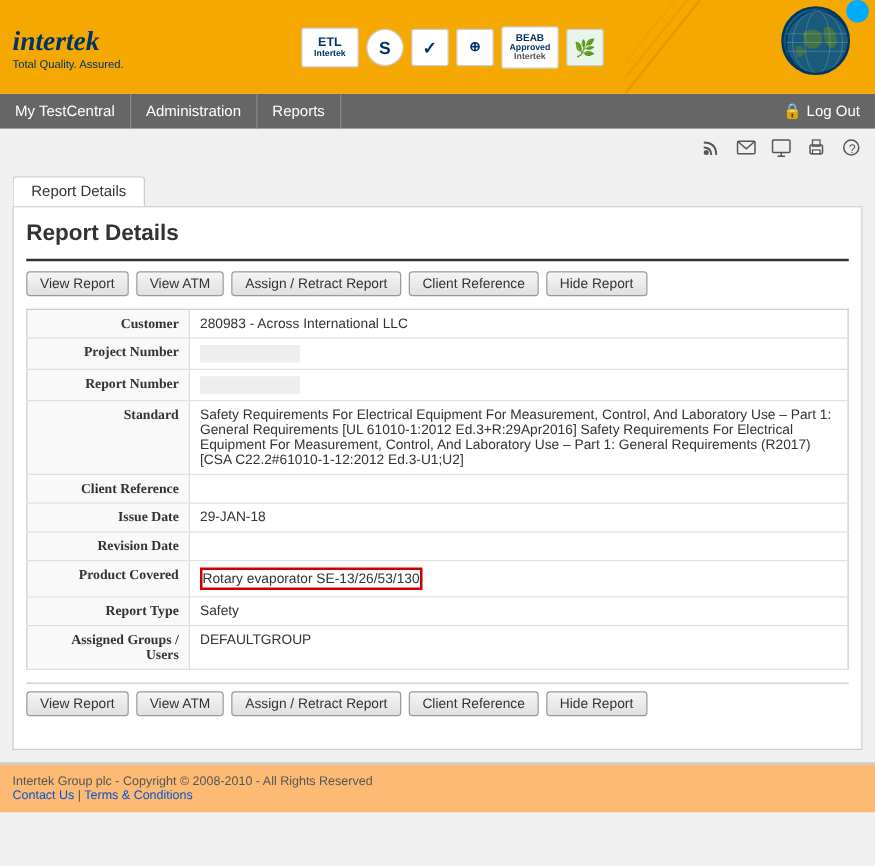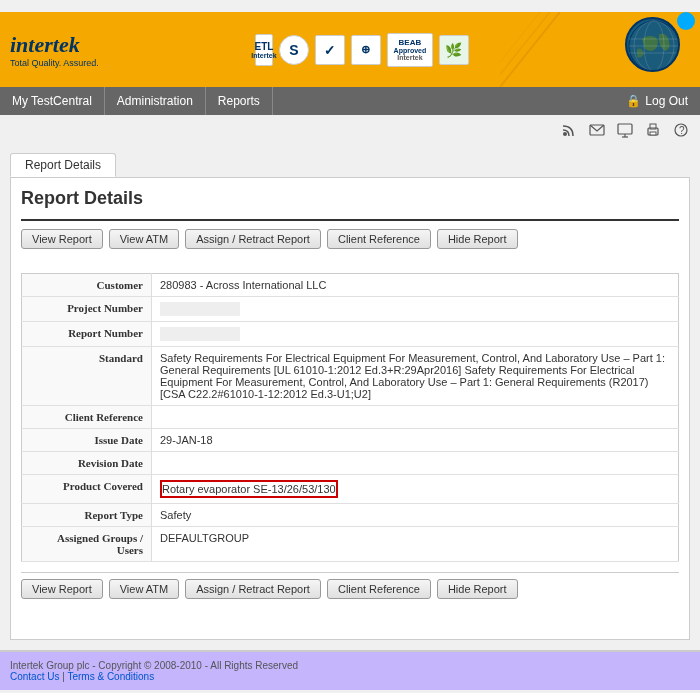--- a/index.html
+++ b/index.html
@@ -7,21 +7,20 @@
 
     
     .header {
       background: #f5a800;
       padding: 8px 10px;
       display: flex;
       align-items: center;
       justify-content: space-between;
       height: 75px;
       position: relative;
-      margin-top: 12px;
     }
     .header-logo {
       display: flex;
       flex-direction: column;
     }
     .logo-text {
       font-size: 22px;
       font-weight: bold;
       color: #003366;
       font-style: italic;
@@ -157,21 +156,21 @@
     }
     .section-divider {
       border-top: 2px solid #333;
       margin-bottom: 8px;
     }
 
     
     .button-row {
       display: flex;
       gap: 6px;
-      margin-bottom: 24px;
+      margin-bottom: 10px;
     }
     .btn {
       padding: 3px 10px;
       border: 1px solid #999;
       background: linear-gradient(to bottom, #f5f5f5, #e0e0e0);
       cursor: pointer;
       font-size: 11px;
       color: #333;
       border-radius: 3px;
     }
@@ -210,21 +209,21 @@
       display: inline-block;
     }
 
     
     .footer-area {
       padding: 6px 0;
       border-top: 1px solid #ccc;
       margin-top: 4px;
     }
     .page-footer {
-      background: #c4b5fd;
+      background: #fdba74;
       padding: 8px 10px;
       border-top: 2px solid #ccc;
       font-size: 10px;
       color: #555;
     }
     .page-footer a {
       color: #0055cc;
       text-decoration: none;
     }
   </style>
@@ -232,21 +231,21 @@
 <body>
 
 <div class="header">
   <div class="header-logo">
     <span class="logo-text">intertek</span>
     <span class="logo-tagline">Total Quality. Assured.</span>
   </div>
 
   <div class="header-icons">
 
-    <div class="header-cert-icon" style="font-size:8px; color:#003366; font-weight:bold; width:18px;">
+    <div class="header-cert-icon" style="font-size:8px; color:#003366; font-weight:bold; width:46px;">
       <div style="text-align:center;">
           <div style="font-size:10px; color:#003366; font-weight:bold;">ETL</div>
           <div style="font-size:7px;">Intertek</div>
         </div>
     </div>
 
     <div class="header-cert-icon" style="border-radius:50%; width:30px; height:30px;">
       <span style="font-size:14px; font-weight:bold; color:#003366;">S</span>
     </div>
 

